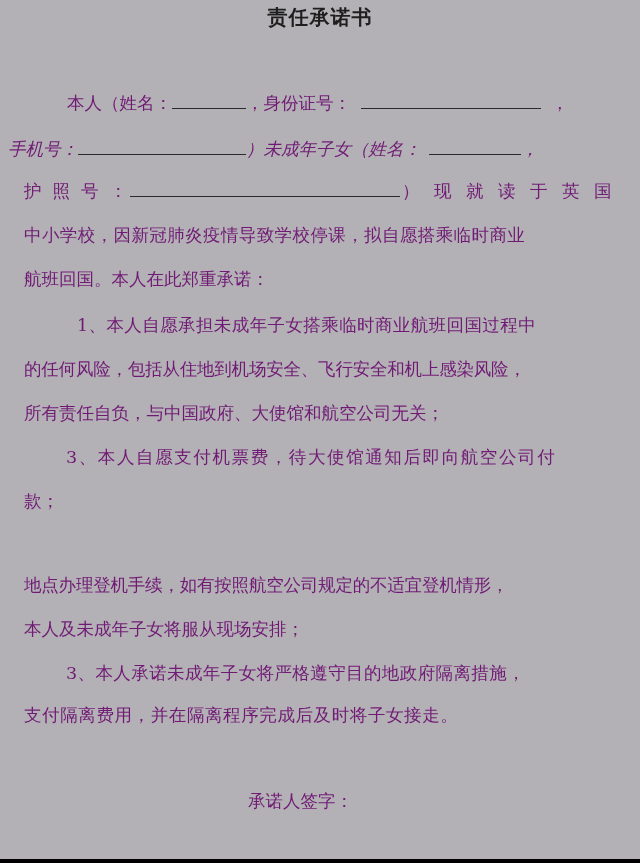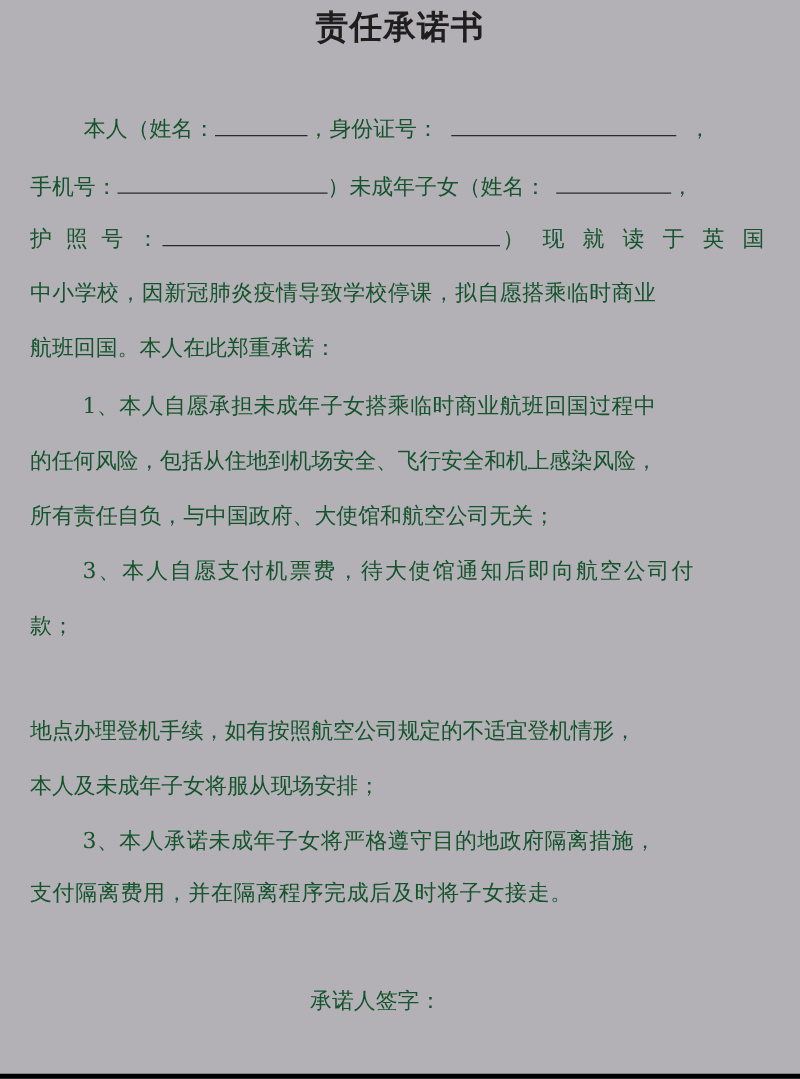--- a/index.html
+++ b/index.html
@@ -11,26 +11,26 @@
   }
   .page {
     position: absolute; left: 0; top: 0;
     width: 640px; height: 859px;
     background: #b3b1b5;
   }
   .title {
     position: absolute; top: 4px; left: 0; width: 640px;
     text-align: center;
     font-family: "DejaVu Sans", "Liberation Sans", sans-serif;
-    font-weight: bold; font-size: 26px; letter-spacing: 1px;
+    font-weight: bold; font-size: 20px; letter-spacing: 1px;
     color: #1e1e1e;
   }
   .line {
     position: absolute; font-size: 17.5px; white-space: nowrap;
-    color: #14532d; height: 26px; line-height: 26px;
+    color: #701a75; height: 26px; line-height: 26px;
   }
   .blank {
     display: inline-block; border-bottom: 1.5px solid #2a2a2a;
     height: 18px; vertical-align: baseline;
   }
   .spaced { letter-spacing: 11px; }
   .watermark {
     position: absolute; left: 474px; top: 826px;
     font-family: "DejaVu Sans", "Liberation Sans", sans-serif;
     font-size: 15px; color: #ffffff; font-weight: bold;
@@ -41,33 +41,33 @@
 <body>
 
 <div class="page">
 
   <div class="title">责任承诺书</div>
 
   <div class="line" style="top:90px; left:67px;">
     <span>本人（姓名：</span><span class="blank" style="width:74px;"><span></span></span><span>，身份证号：</span><span class="blank" style="width:180px; margin-left:10px;"><span></span></span><span style="margin-left:10px;">，</span>
   </div>
 
-  <div class="line" style="top:136px; left:24px;">
+  <div class="line" style="top:136px; left:8px;font-style:italic;">
     <span>手机号：</span><span class="blank" style="width:168px;"><span></span></span><span>）未成年子女（姓名：</span><span class="blank" style="width:92px; margin-left:8px;"><span></span></span><span>，</span>
   </div>
 
   <div class="line" style="top:178px; left:24px;">
     <span class="spaced">护照号：</span><span class="blank" style="width:270px; margin-left:-8px;"><span></span></span><span class="spaced" style="margin-left:2px; letter-spacing:14.5px;text-align:center;">）现就读于英国</span>
   </div>
 
   <div class="line" style="top:266px; left:24px;">航班回国。本人在此郑重承诺：</div>
 
   <div class="line" style="top:222px; left:24px; letter-spacing:0.4px;">中小学校，因新冠肺炎疫情导致学校停课，拟自愿搭乘临时商业</div>
 
-  <div class="line" style="top:312px; left:66px; letter-spacing:0.4px;">1、本人自愿承担未成年子女搭乘临时商业航班回国过程中</div>
+  <div class="line" style="top:312px; left:77px; letter-spacing:0.4px;">1、本人自愿承担未成年子女搭乘临时商业航班回国过程中</div>
   <div class="line" style="top:356px; left:24px; letter-spacing:-0.2px;">的任何风险，包括从住地到机场安全、飞行安全和机上感染风险，</div>
   <div class="line" style="top:400px; left:24px;">所有责任自负，与中国政府、大使馆和航空公司无关；</div>
 
   <div class="line" style="top:444px; left:66px; letter-spacing:1.6px;">3、本人自愿支付机票费，待大使馆通知后即向航空公司付</div>
   <div class="line" style="top:488px; left:24px;">款；</div>
 
   <div class="line" style="top:572px; left:24px; letter-spacing:-0.2px;">地点办理登机手续，如有按照航空公司规定的不适宜登机情形，</div>
   <div class="line" style="top:616px; left:24px;">本人及未成年子女将服从现场安排；</div>
 
   <div class="line" style="top:660px; left:66px; letter-spacing:0.4px;">3、本人承诺未成年子女将严格遵守目的地政府隔离措施，</div>

